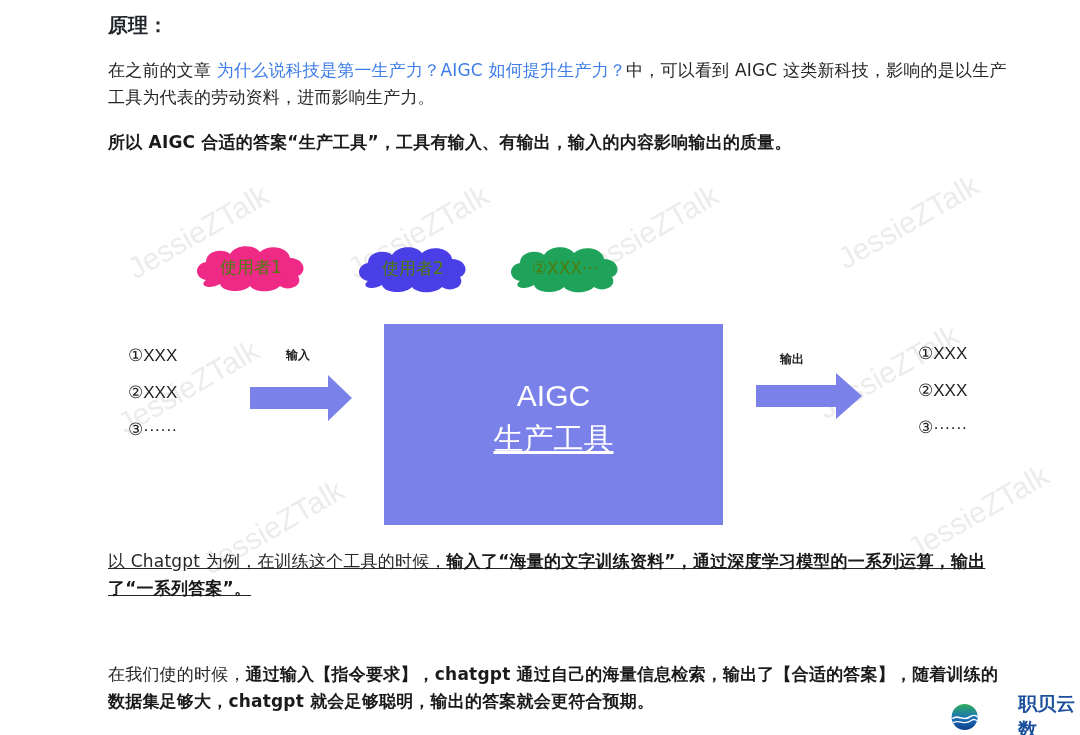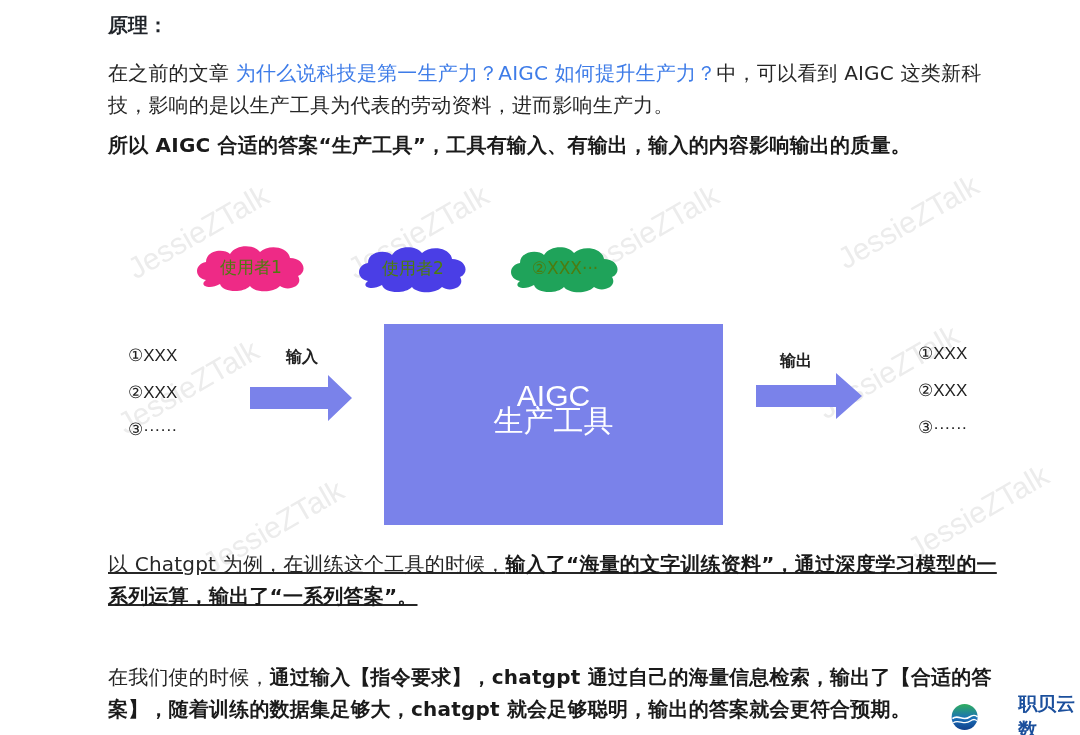--- a/index.html
+++ b/index.html
@@ -2,40 +2,40 @@
 <html><head>
 <meta charset="utf-8">
 <style>
   html, body { margin:0; padding:0; }
   body {
     width:1080px; height:735px; overflow:hidden; background:#ffffff;
     font-family:"DejaVu Sans","Liberation Sans",sans-serif; color:#1f2329;
     position:relative;
   }
   .heading { position:absolute; left:108px; top:12px; font-size:20px; font-weight:bold; color:#1f2329; }
-  .para { position:absolute; left:108px; font-size:20px; line-height:32px; color:#262626; letter-spacing:0.2px; }
+  .para { position:absolute; left:108px; font-size:17px; line-height:27px; color:#262626; letter-spacing:0.2px; }
   .p1 { top:57px; width:900px; }
   .link { color:#3e7ce8; }
   .p2 { top:129px; font-weight:bold; color:#1a1a1a; }
   .p3 { top:548px; width:900px;text-decoration:underline; }
   .p4 { top:661px; width:900px; }
   b { color:#1a1a1a; }
 
   .diagram { position:absolute; left:100px; top:195px; width:900px; height:345px; }
   .watermark-text { position:absolute; color:#ececec; font-size:30px; font-family:"Liberation Sans",sans-serif; transform:rotate(-30deg); white-space:nowrap; }
   .cloud { position:absolute; width:118px; height:50px; }
   .cloud svg { position:absolute; left:0; top:0; }
   .cloud-label { position:absolute; left:0; top:0; width:118px; height:50px; line-height:50px; text-align:center; color:#4d7c0f; font-size:17px; }
   .list { position:absolute; font-size:17px; color:#222; line-height:37px; font-family:"Liberation Sans",sans-serif; }
-  .arrow-label { position:absolute; font-size:16px; font-weight:bold; color:#222; }
+  .arrow-label { position:absolute; font-size:12px; font-weight:bold; color:#222; }
   .arrow { position:absolute; }
   .box { position:absolute; left:284px; top:129px; width:339px; height:201px; background:#7a82ea; }
   .box-text { position:absolute; left:0; width:100%; text-align:center; color:#fff; }
   .box-t1 { top:55px; font-size:30px; font-family:"Liberation Sans",sans-serif; }
-  .box-t2 { top:77px; font-size:30px; }
+  .box-t2 { top:95px; font-size:30px;text-decoration:underline; }
   .wechat { position:absolute; left:582px; top:287px; display:flex; align-items:center; }
   .wechat-text { font-size:21px; color:#fff; font-family:"Liberation Sans",sans-serif; text-shadow:0 0 1px #666, 1px 1px 1px #888; margin-left:6px; letter-spacing:0.5px; }
   .logo { position:absolute; left:950px; top:691px; display:flex; align-items:center;gap:36px; }
   .logo-text { font-size:19px; color:#1b4f9c; font-weight:bold; margin-left:3px; }
 </style>
 </head>
 <body>
 
 <div class="heading">原理：</div>
 

